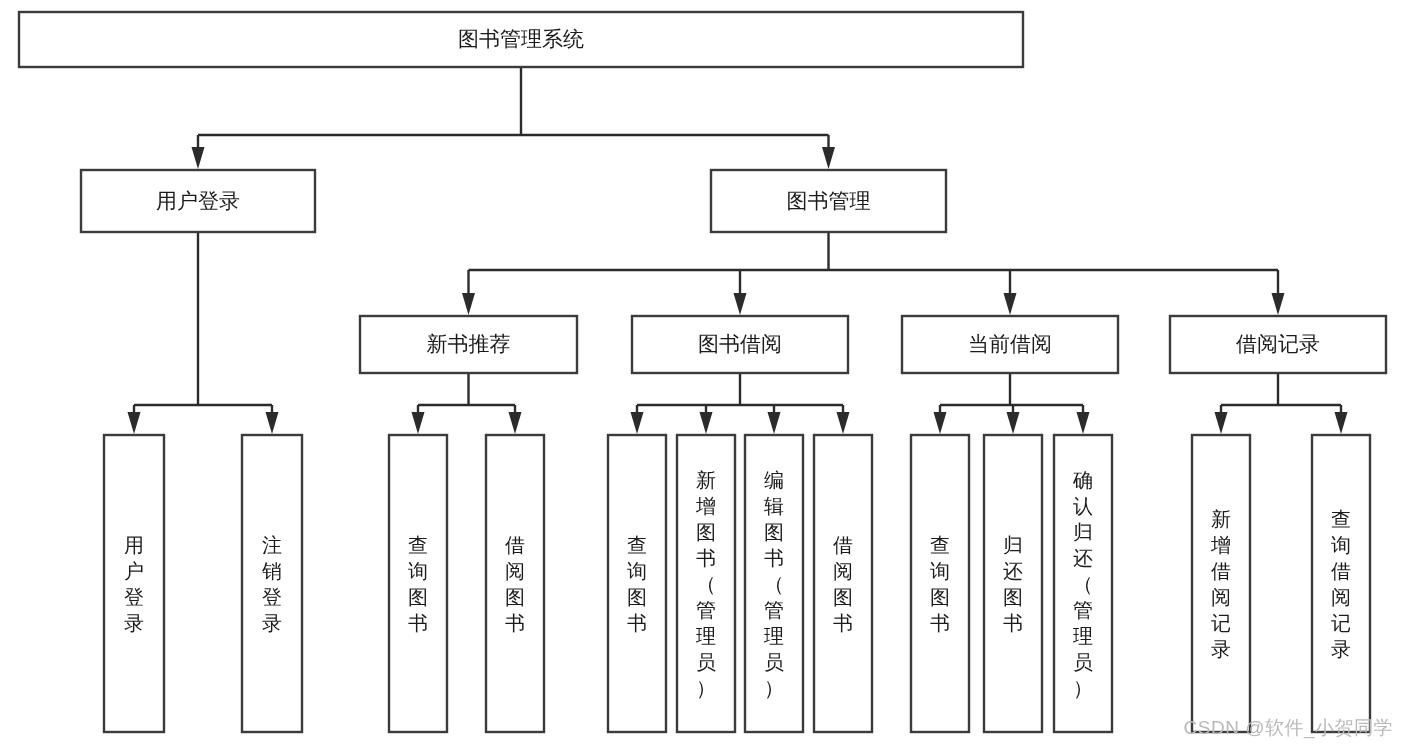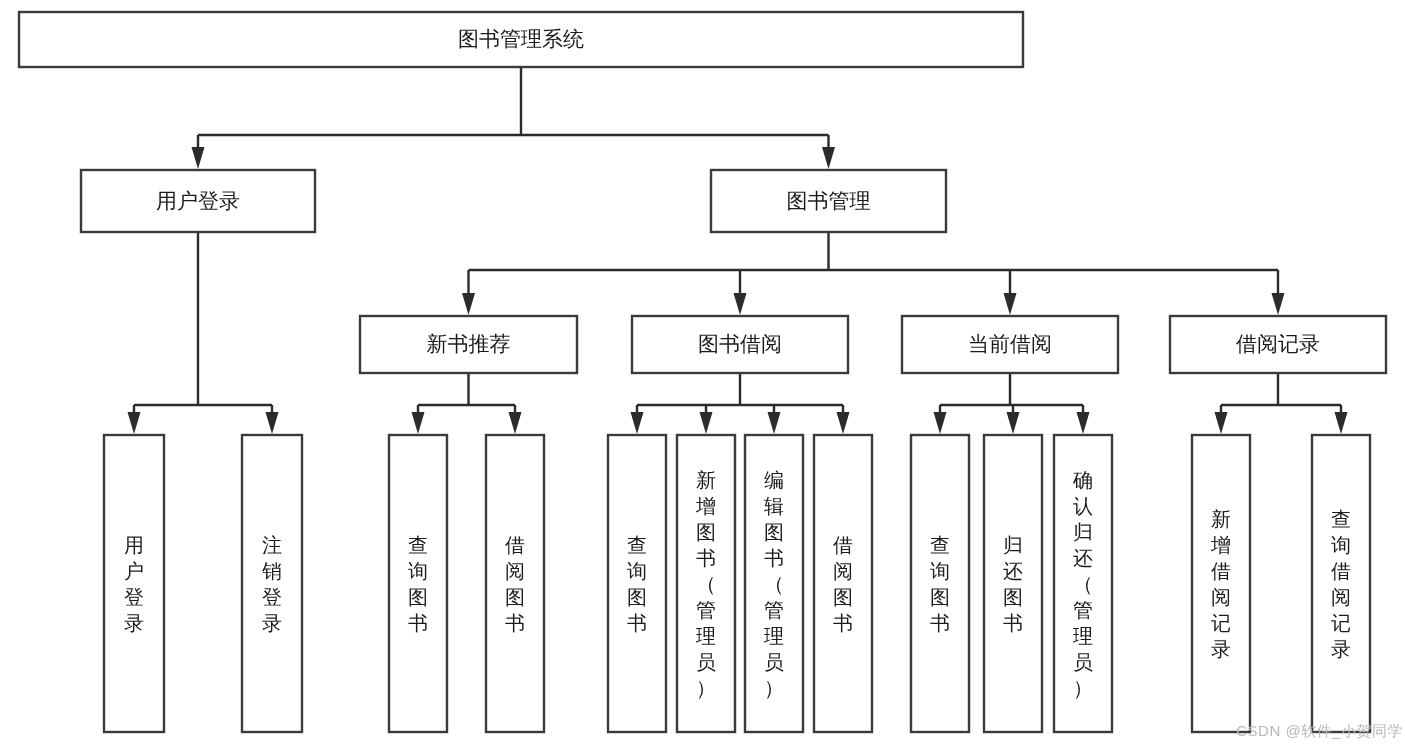--- a/index.html
+++ b/index.html
@@ -50,24 +50,24 @@
     stroke-width: 2.4;
     fill: none;
     stroke-linecap: butt;
   }
   .arrow-head {
     fill: #2b2b2b;
     stroke: none;
   }
   .watermark {
     position: absolute;
-    right: 2px;
+    right: 12px;
     bottom: 6px;
     font-family: "Liberation Sans", "DejaVu Sans", sans-serif;
-    font-size: 15px;
+    font-size: 19px;
     color: #b9b9b9;
     white-space: nowrap;
     letter-spacing: 0.5px;
     user-select: none;
   }
 </style>
 </head>
 <body>
 
 <div id="diagram-root">

